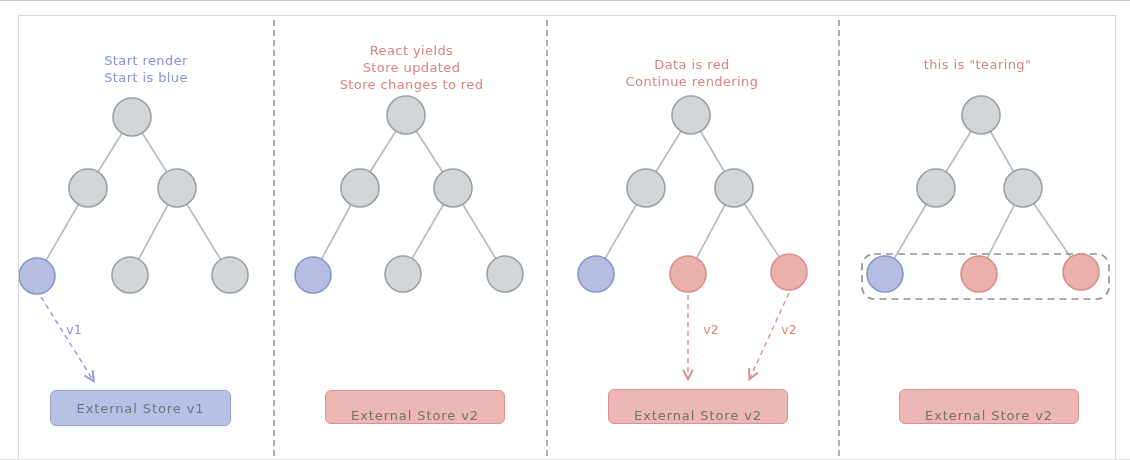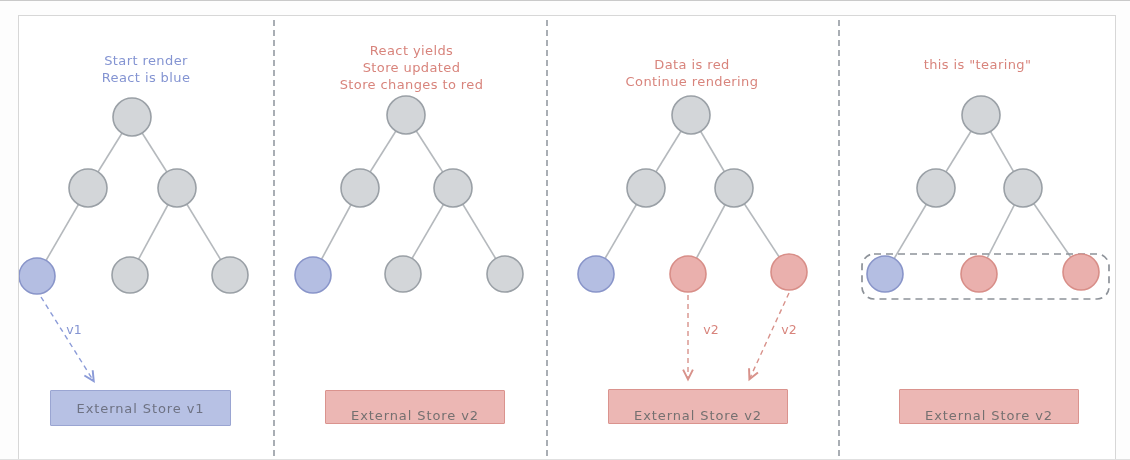--- a/index.html
+++ b/index.html
@@ -45,41 +45,41 @@
   .node-red  { fill: #eab0ad; stroke: #d88e88; stroke-width: 1.6; }
   .arrow-blue { stroke: #8b9bd8; stroke-width: 1.4; fill: none; stroke-dasharray: 5 4; }
   .arrow-red  { stroke: #d8928b; stroke-width: 1.4; fill: none; stroke-dasharray: 5 4; }
   .svg-label { font-family: "DejaVu Sans", sans-serif; font-size: 12.5px; }
   .label-blue { fill: #8494d2; }
   .label-red  { fill: #d8847c; }
   .highlight-rect { fill: none; stroke: #8d9299; stroke-width: 1.7; stroke-dasharray: 7 5; }
   .store {
     position: absolute;
     display: flex; align-items: center; justify-content: center;
-    border-radius: 1px;
+    border-radius: 6px;
     font-size: 13px;
     letter-spacing: 0.9px;
   }
   .store-blue { background: #b7c1e4; border: 1.5px solid #9aa5d2; color: #6e7283; }
   .store-red  { background: #ecb7b4; border: 1.5px solid #da938e; color: #757070; align-items: flex-end; }
 </style>
 </head>
 <body>
 
 <div class="stage">
   <div class="frame-inner">
 
     <div class="separator" style="left:254px"></div>
     <div class="separator" style="left:527px"></div>
     <div class="separator" style="left:819px"></div>
 
     <div class="panel" style="left:0;width:254px">
       <div class="panel-title title-blue" style="top:36px">
         <div>Start render</div>
-        <div>React is blue</div>
+        <div>Start is blue</div>
       </div>
       <svg class="tree-svg" width="254" height="426">
         <defs>
           <marker id="arrowBlue" markerWidth="10" markerHeight="10" refX="7" refY="4.5" orient="auto">
             <path d="M1,1 L8,4.5 L1,8" fill="none" stroke="#8b9bd8" stroke-width="1.4"></path>
           </marker>
         </defs>
         <line class="edge" x1="113" y1="101" x2="69" y2="172"></line>
         <line class="edge" x1="113" y1="101" x2="158" y2="172"></line>
         <line class="edge" x1="69" y1="172" x2="18" y2="260"></line>

